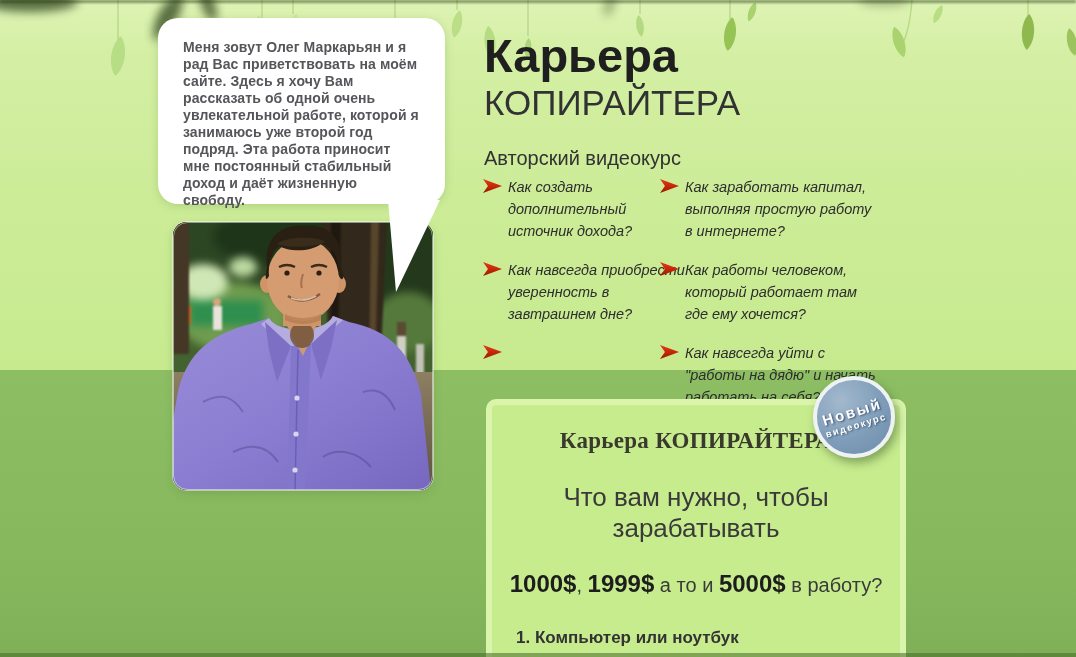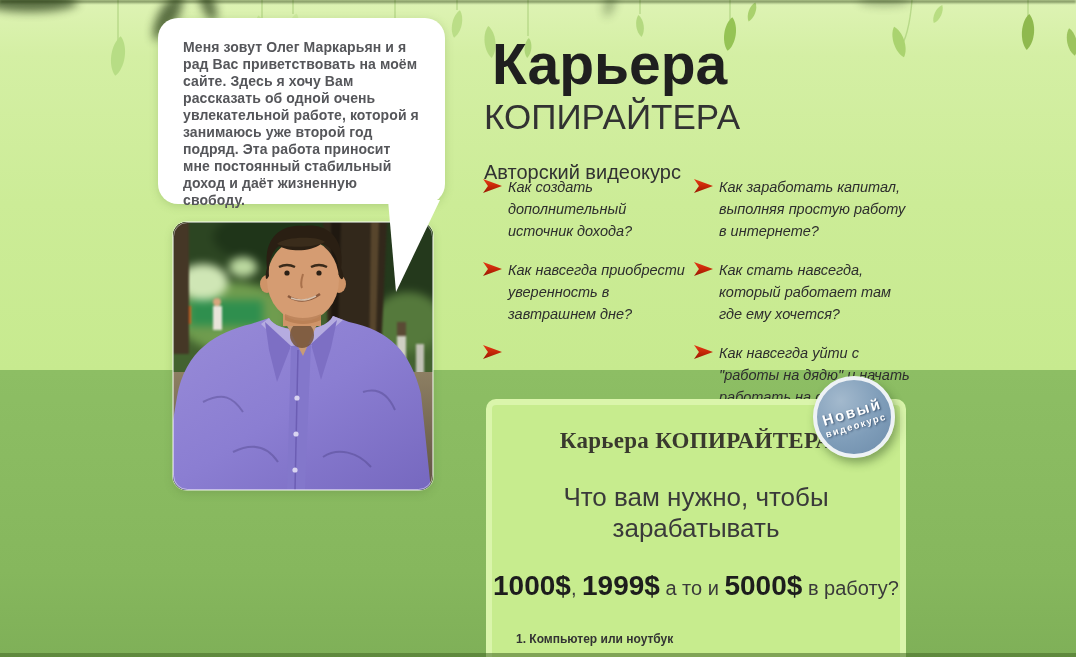--- a/index.html
+++ b/index.html
@@ -42,31 +42,31 @@
   .bubble-tail{position:absolute;left:382px;top:200px;z-index:7;}
   
   .photo{
     position:absolute;left:173px;top:222px;width:260px;height:268px;z-index:3;
     border-radius:14px;overflow:hidden;
     box-shadow:0 0 0 1px rgba(255,255,255,.45), 0 3px 8px rgba(80,110,50,.25);
   }
   
   .hero{position:absolute;left:484px;top:30px;z-index:6;}
   .hero h1{
-    margin:8px;font-size:57px;line-height:52px;font-weight:bold;color:#1f1f1f;
+    margin:0;font-size:47px;line-height:52px;font-weight:bold;color:#1f1f1f;
   }
   .hero h2{
     margin:2px 0 0 0;font-size:35px;line-height:38px;font-weight:400;color:#323232;
   }
   .hero .subtitle{
     margin:25px 0 0 0;font-size:20px;color:#323232;
   }
   
   .benefits-left{position:absolute;left:483px;top:176px;width:208px;z-index:6;}
-  .benefits-right{position:absolute;left:694px;top:176px;width:220px;z-index:6;}
+  .benefits-right{position:absolute;left:660px;top:176px;width:220px;z-index:6;}
   .benefit{display:flex;margin:0 0 17px 0;}
   .benefit .txt{
     font-style:italic;font-size:14.5px;line-height:22px;color:#2d2d2d;
   }
   .arrow-icon{
     flex:0 0 auto;width:19px;height:14px;margin:3px 6px 0 0;
     background:linear-gradient(180deg,#e63b17 0%,#c32506 55%,#961a03 100%);
     clip-path:polygon(0 0,100% 50%,0 100%,26% 50%);
   }
   
@@ -81,23 +81,23 @@
     margin:23px 0 0 0;text-align:center;
     font-family:"Liberation Serif",serif;font-weight:bold;
     font-size:23px;color:#39392e;letter-spacing:.3px;
   }
   .offer-question{
     margin:28px 0 0 0;text-align:center;font-size:26px;color:#3a3a3a;
   }
   .offer-money{
     margin:26px 0 0 0;text-align:center;font-size:20px;color:#3a3a3a;
   }
-  .offer-money b{font-size:28px;color:#1d1d1d;}
+  .offer-money b{font-size:24px;color:#1d1d1d;}
   .offer-req{
-    margin:30px 0 0 24px;font-size:12px;font-weight:bold;color:#333333;
+    margin:30px 0 0 24px;font-size:17px;font-weight:bold;color:#333333;
   }
   .offer-req.second{margin-top:29px;}
   
   .badge{
     position:absolute;left:813px;top:376px;width:74px;height:74px;z-index:9;
     border-radius:50%;
     border:4px solid #eef2f5;
     background:radial-gradient(circle at 32% 28%,#a3b9cd 0%,#7f9db9 55%,#6d8caa 100%);
     box-shadow:3px 5px 10px rgba(45,75,30,.45);
     display:flex;align-items:center;justify-content:center;
@@ -272,21 +272,21 @@
     </div>
   </div>
 
   <div class="benefits-right">
     <div class="benefit">
       <span class="arrow-icon"></span>
       <span class="txt">Как заработать капитал, выполняя простую работу в интернете?</span>
     </div>
     <div class="benefit">
       <span class="arrow-icon"></span>
-      <span class="txt">Как стать навсегда, который работает там где ему хочется?</span>
+      <span class="txt">Как работы человеком, который работает там где ему хочется?</span>
     </div>
     <div class="benefit">
       <span class="arrow-icon"></span>
       <span class="txt">Как навсегда уйти с "работы на дядю" и начать работать на себя?</span>
     </div>
   </div>
 
   <div class="offer-box">
     <h3 class="offer-heading">Карьера КОПИРАЙТЕРА</h3>
     <p class="offer-question">Что вам нужно, чтобы зарабатывать</p>

